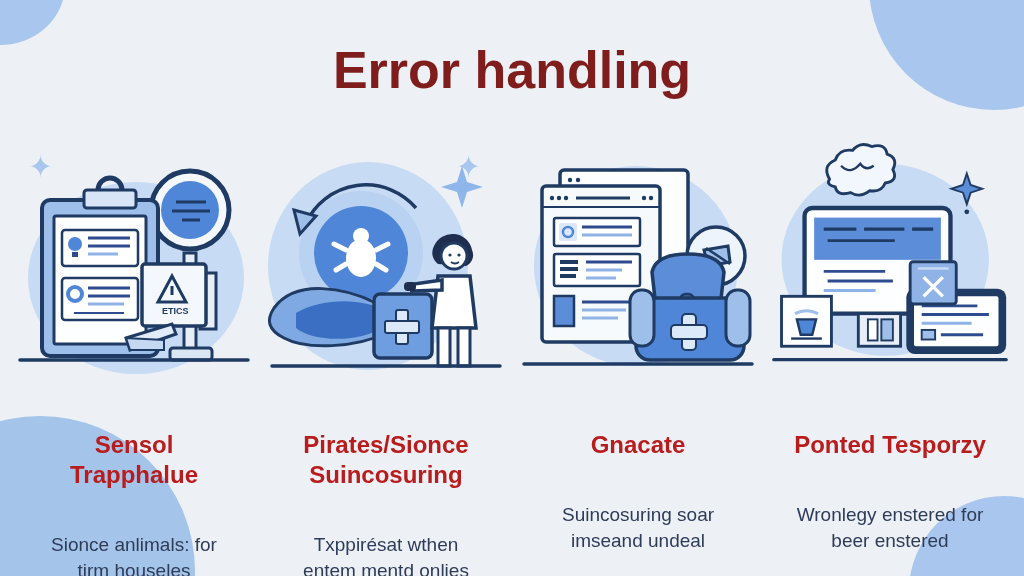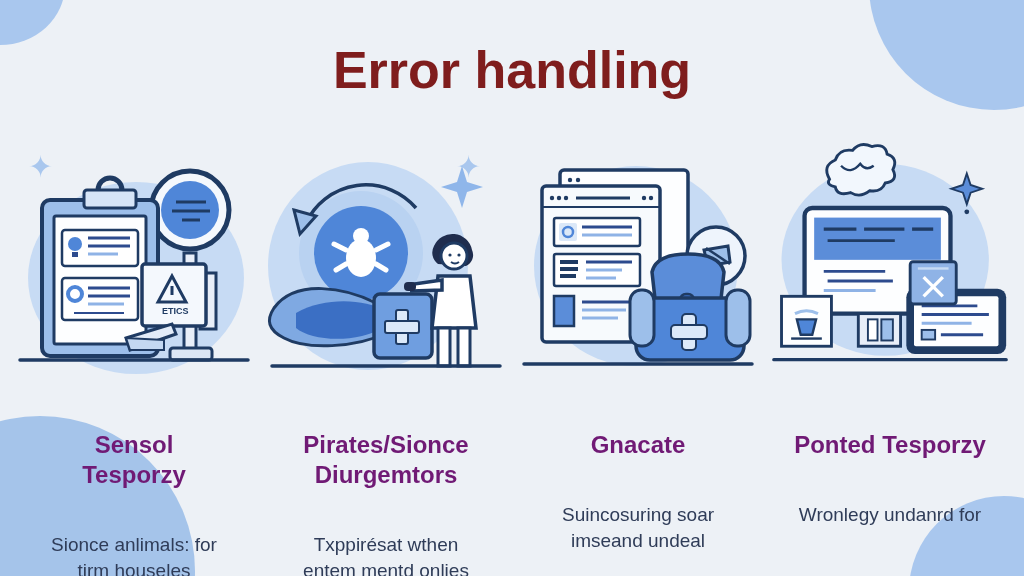--- a/index.html
+++ b/index.html
@@ -25,21 +25,21 @@
   }
   
   .cards{
     position:absolute;top:138px;left:0;width:1024px;
     display:flex;justify-content:space-between;padding:0 10px;box-sizing:border-box;
   }
   .card{width:248px;display:flex;flex-direction:column;align-items:center;gap:24px;}
   .card .illus{width:240px;height:236px;}
   .card .heading{
     margin-top:32px;text-align:center;font-weight:bold;
-    font-size:24px;line-height:30px;color:#701a75;
+    font-size:24px;line-height:30px;color:#b91c1c;
   }
   .card .desc{
     margin-top:18px;text-align:center;
     font-size:19px;line-height:26px;color:#2f3c58;
   }
 </style>
 </head>
 <body>
 
 <div class="canvas">
@@ -101,21 +101,21 @@
         </g>
 
         <g>
           <path d="M112 200 L158 186 L162 196 L116 212 Z" fill="#e2ebf8" stroke="#1f3b63" stroke-width="3"></path>
           <path d="M112 200 L116 212 L150 212 L150 202 Z" fill="#c4d8f1" stroke="#1f3b63" stroke-width="2"></path>
         </g>
         <line x1="6" y1="222" x2="234" y2="222" stroke="#1f3b63" stroke-width="3.5" stroke-linecap="round"></line>
       </svg>
       <div class="heading">
         <div>Sensol</div>
-        <div>Tesporzy</div>
+        <div>Trapphalue</div>
       </div>
       <div class="desc">
         <div>Sionce anlimals: for</div>
         <div>tirm houseles</div>
       </div>
     </div>
 
     <div class="card">
       <svg class="illus" viewBox="0 0 240 236">
         <ellipse cx="102" cy="128" rx="100" ry="104" fill="#c7dbf4"></ellipse>
@@ -157,21 +157,21 @@
           <path d="M172 138 h32 l6 52 h-44 Z" fill="#ffffff" stroke="#1f3b63" stroke-width="3.5"></path>
           <path d="M176 142 L148 146 L146 153 L176 152 Z" fill="#ffffff" stroke="#1f3b63" stroke-width="3.5"></path>
           <rect x="138" y="144" width="12" height="9" rx="4" fill="#1f2d4e"></rect>
           <rect x="172" y="190" width="12" height="38" fill="#ffffff" stroke="#1f3b63" stroke-width="3"></rect>
           <rect x="192" y="190" width="12" height="38" fill="#ffffff" stroke="#1f3b63" stroke-width="3"></rect>
         </g>
         <line x1="6" y1="228" x2="234" y2="228" stroke="#1f3b63" stroke-width="3.5" stroke-linecap="round"></line>
       </svg>
       <div class="heading">
         <div>Pirates/Sionce</div>
-        <div>Diurgemtors</div>
+        <div>Suincosuring</div>
       </div>
       <div class="desc">
         <div>Txppirésat wthen</div>
         <div>entem mentd onlies</div>
       </div>
     </div>
 
     <div class="card">
       <svg class="illus" viewBox="0 0 240 236">
         <ellipse cx="118" cy="128" rx="102" ry="100" fill="#c7dbf4"></ellipse>
@@ -294,18 +294,19 @@
             <line x1="160" y1="140" x2="180" y2="160" stroke="#ffffff" stroke-width="3.5"></line>
             <line x1="180" y1="140" x2="160" y2="160" stroke="#ffffff" stroke-width="3.5"></line>
           </g>
         </g>
         <line x1="4" y1="226" x2="246" y2="226" stroke="#1f3b63" stroke-width="3.5" stroke-linecap="round"></line>
       </svg>
       <div class="heading">
         <div>Ponted Tesporzy</div>
       </div>
       <div class="desc">
-        <div>Wronlegy undanrd for</div>
+        <div>Wronlegy enstered for</div>
+        <div>beer enstered</div>
       </div>
     </div>
 
   </div>
 </div>
 
 </body></html>

